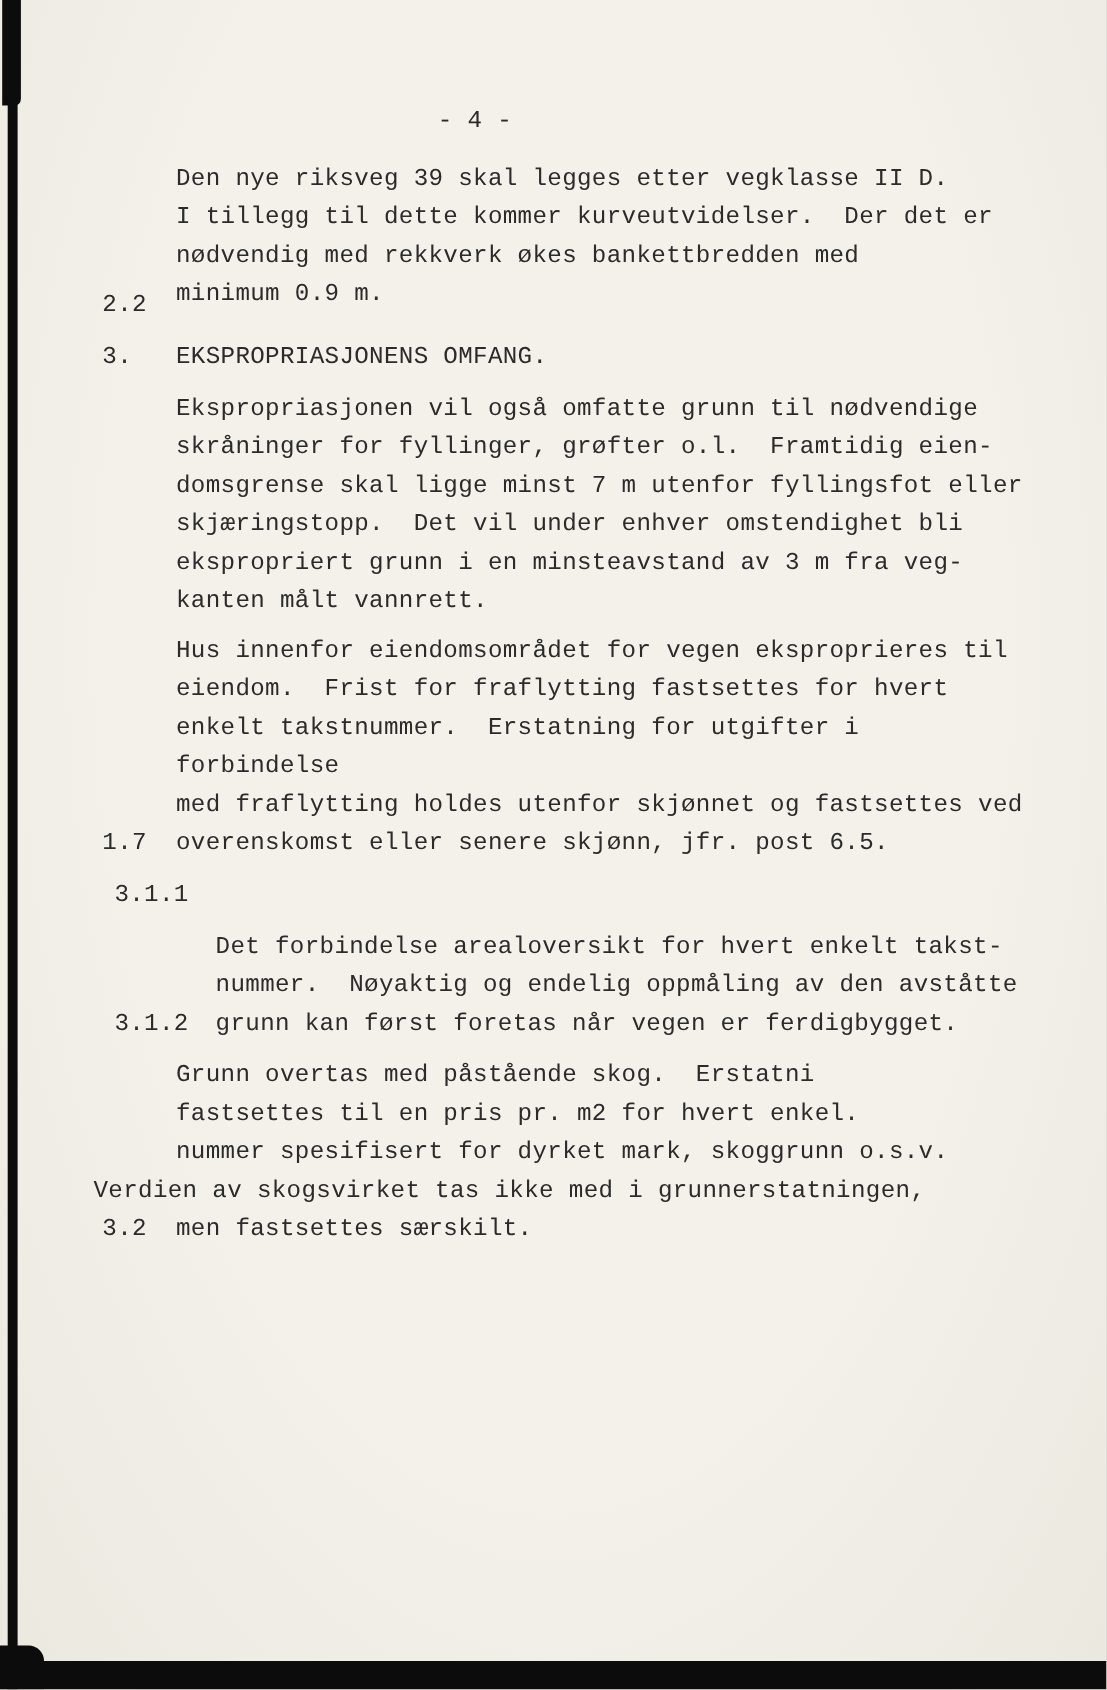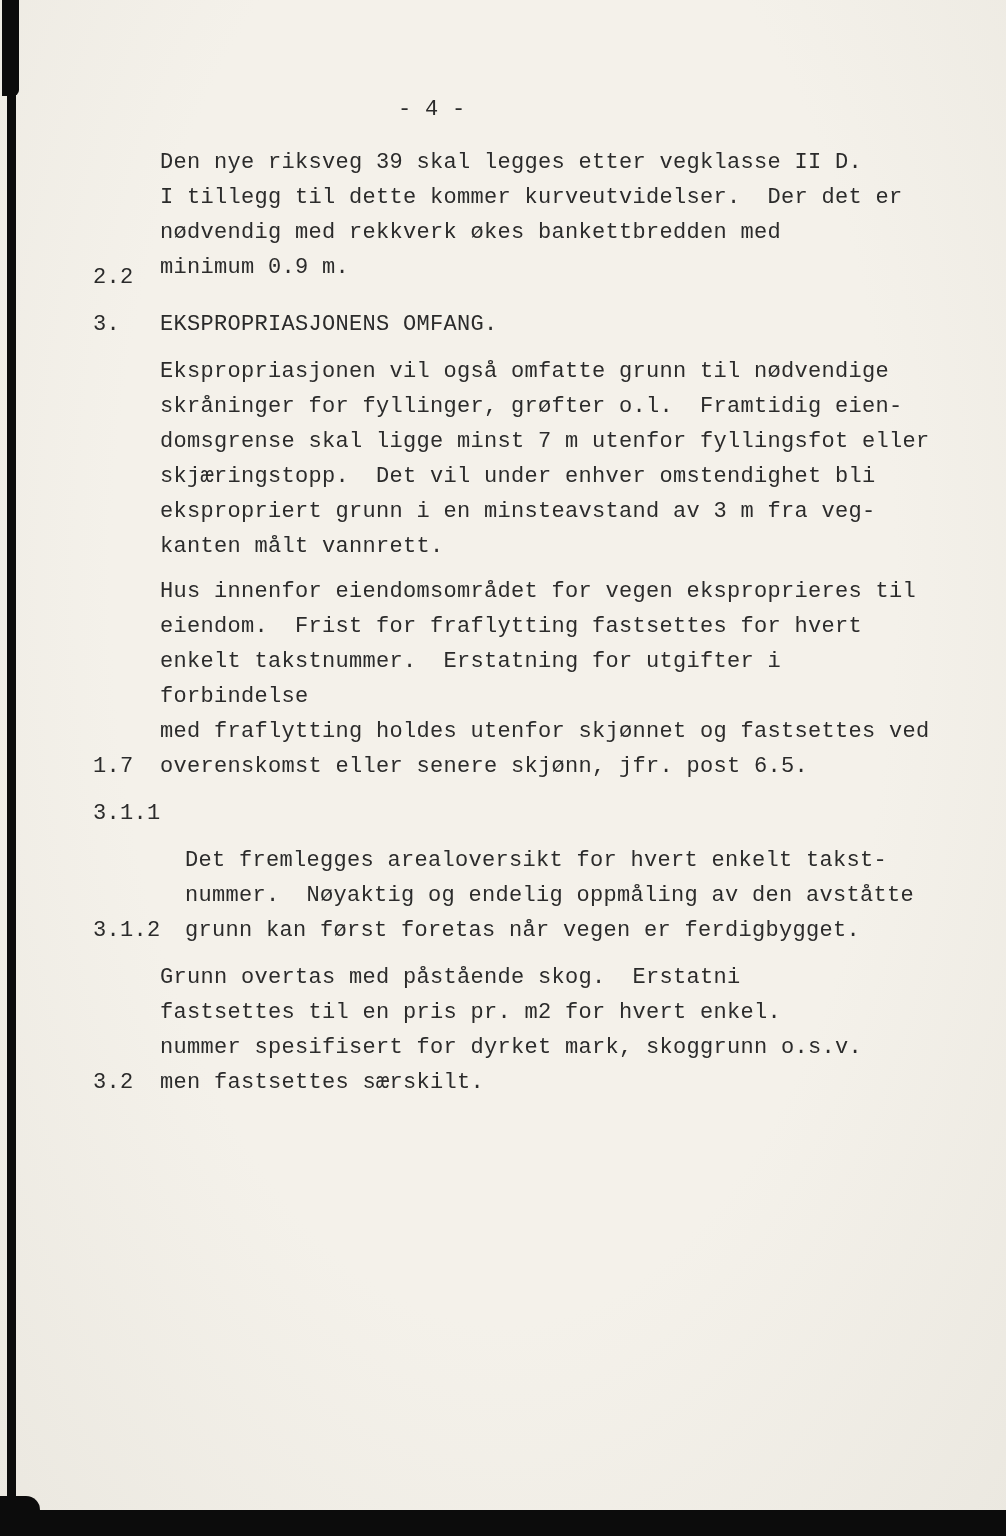--- a/index.html
+++ b/index.html
@@ -63,20 +63,21 @@
     display: flex;
     align-items: flex-end;
     margin-bottom: 12px;
   }
   .sec .num {
     flex: 0 0 67px;
     white-space: pre;
   }
   .sec.deep .num {
     flex: 0 0 92px;
+    margin-left: 11px;
   }
   .sec .body {
     flex: 1 1 auto;
     min-width: 0;
   }
   p {
     margin: 0 0 10px 0;
     white-space: pre-wrap;
     font-family: Liberation Mono, monospace;
   }
@@ -156,30 +157,31 @@
       </div>
     </div>
 
     <div class="sec deep">
       <div class="num">3.1.1</div>
     </div>
 
     <div class="sec deep">
       <div class="num">3.1.2</div>
       <div class="body">
-        <p class="tight">Det fremlegges arealoversikt for hvert enkelt takst-
+        <p class="tight">Det forbindelse arealoversikt for hvert enkelt takst-
 nummer.  Nøyaktig og endelig oppmåling av den avståtte
 grunn kan først foretas når vegen er ferdigbygget.</p>
       </div>
     </div>
 
     <div class="sec">
       <div class="num">3.2</div>
       <div class="body">
         <p class="tight">Grunn overtas med påstående skog.  Erstatni
 fastsettes til en pris pr. m2 for hvert enkel.
 nummer spesifisert for dyrket mark, skoggrunn o.s.v.</p>
+        <p class="outdent">Verdien av skogsvirket tas ikke med i grunnerstatningen,</p>
         <p class="tight">men fastsettes særskilt.</p>
       </div>
     </div>
 
   </div>
 </div>
 
 </body></html>

